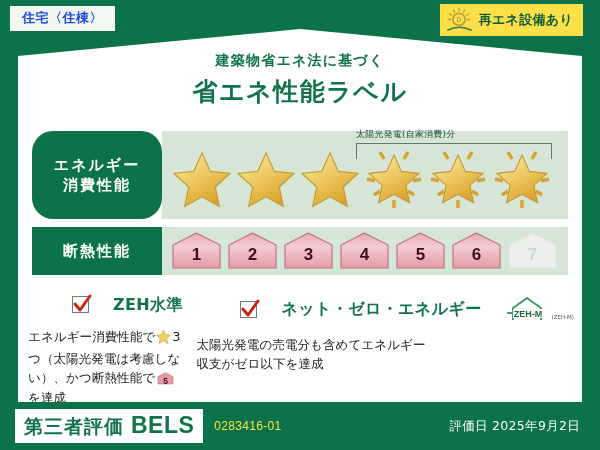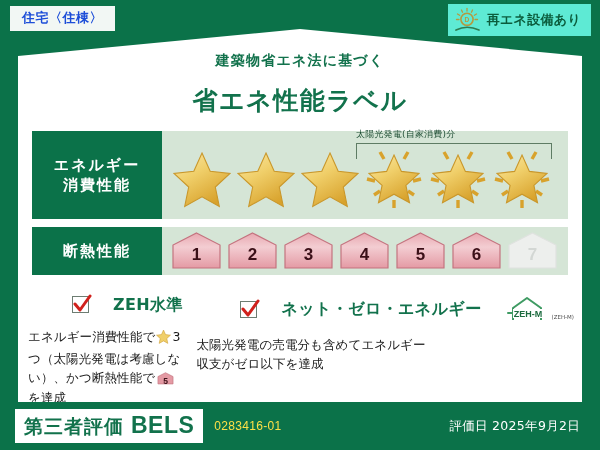--- a/index.html
+++ b/index.html
@@ -48,22 +48,22 @@
     font-size: 13px;
     font-weight: bold;
     letter-spacing: 0.5px;
     padding: 5px 12px 6px 12px;
     z-index: 6;
     line-height: 1.1;
     white-space: nowrap;
   }
   .badge-renew {
     position: absolute;
-    right: 9px; top: 4px;
-    background: #5eead4;
+    right: 17px; top: 4px;
+    background: #fde047;
     z-index: 6;
     display: flex;
     align-items: center;
     gap: 4px;
     padding: 3px 10px 3px 5px;
     white-space: nowrap;
   }
   .badge-renew .renew-text {
     color: #0b5c3c;
     font-size: 13px;
@@ -86,21 +86,21 @@
     font-weight: bold;
     letter-spacing: 1.2px;
     line-height: 1.2;
   }
   .title-main {
     color: #12724c;
     font-size: 25px;
     font-weight: bold;
     letter-spacing: 1.5px;
     line-height: 1.25;
-    margin-top: 16px;
+    margin-top: 7px;
   }
 
   
   .rows-area {
     position: absolute;
     left: 32px;
     top: 131px;
     width: 536px;
     z-index: 5;
   }
@@ -114,21 +114,21 @@
     color: #ffffff;
     font-weight: bold;
     display: flex;
     flex-direction: column;
     align-items: center;
     justify-content: center;
     flex: 0 0 130px;
     letter-spacing: 2px;
     line-height: 1.35;
   }
-  .row-key-energy { height: 88px; font-size: 15px; }
+  .row-key-energy { height: 88px; font-size: 15px; border-radius: 21px; }
   .row-key-insul  { height: 48px; font-size: 15px; }
   .row-val {
     background: #d5e5d6;
     flex: 1 1 auto;
     position: relative;
   }
 
   
   .stars-wrap {
     position: relative;

